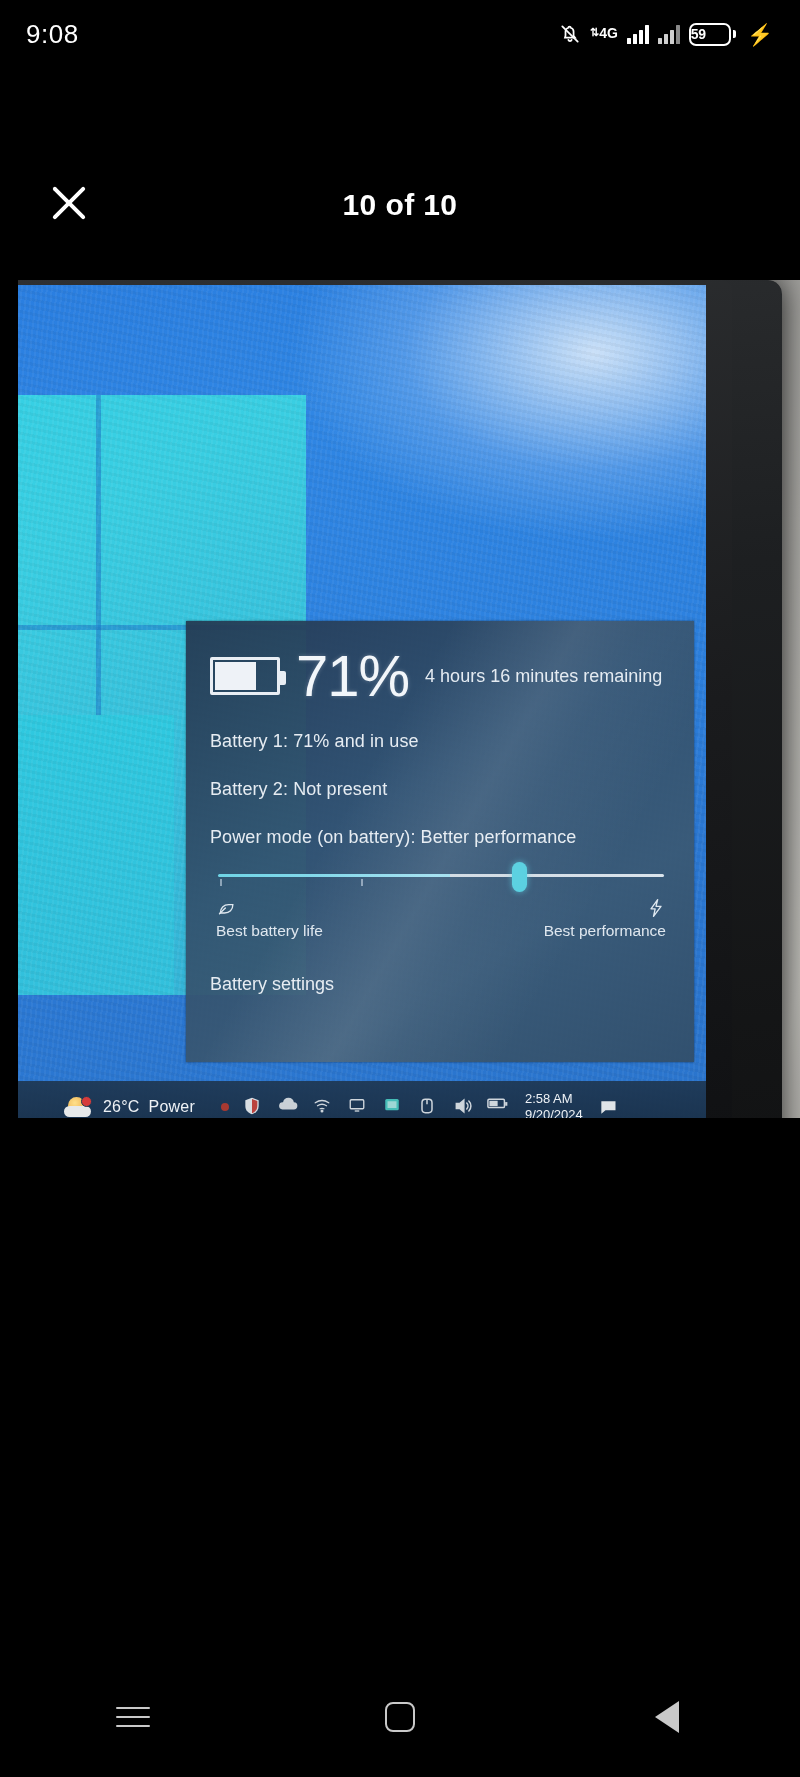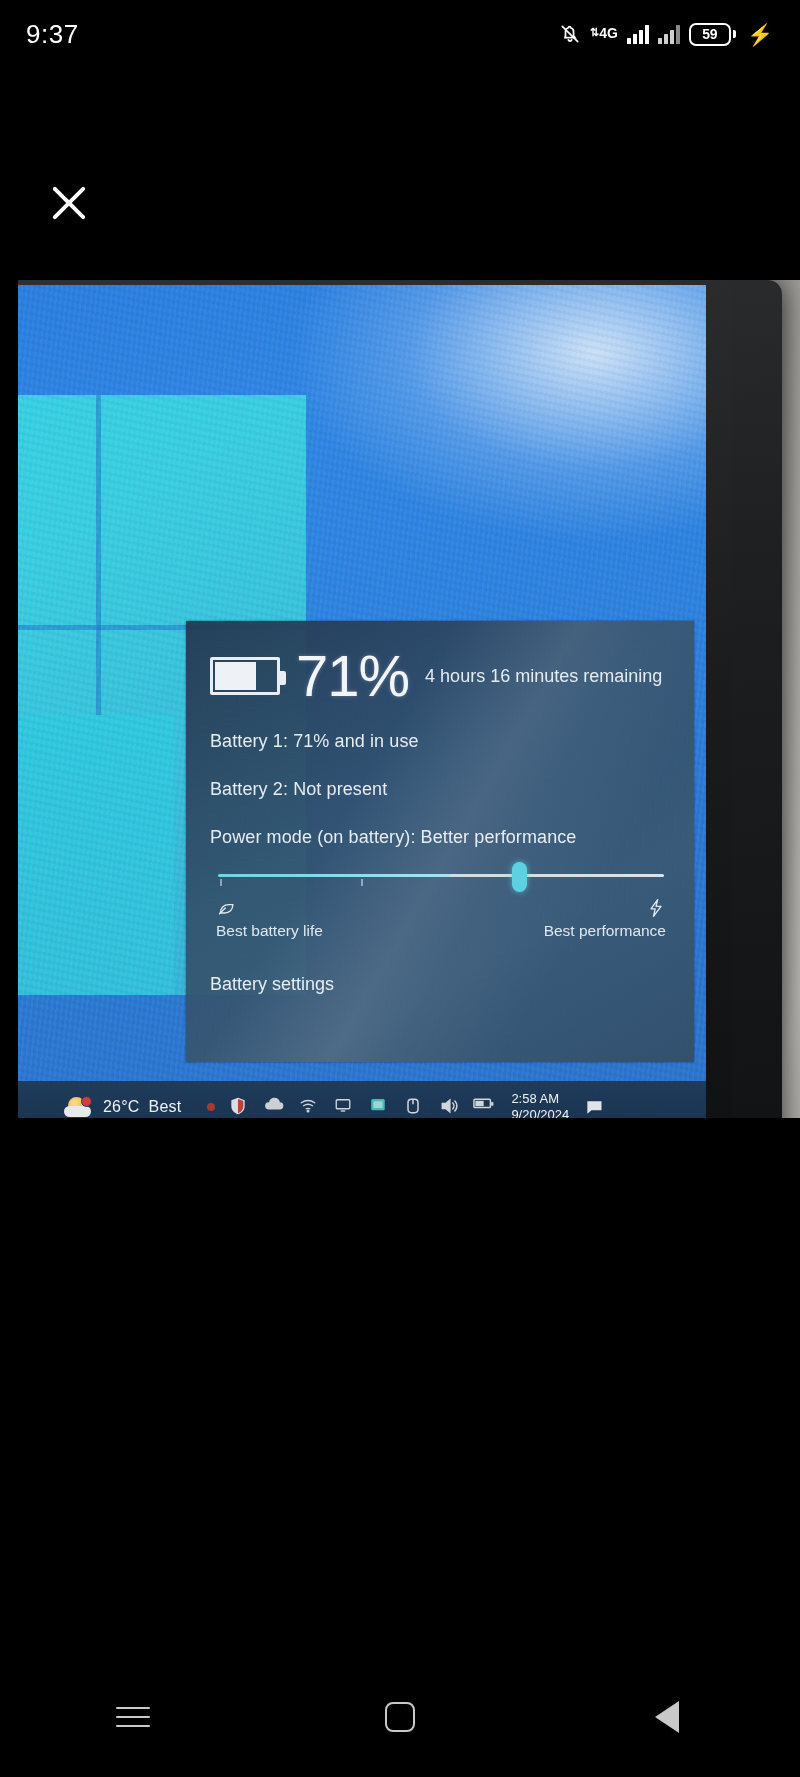--- a/index.html
+++ b/index.html
@@ -30,21 +30,20 @@
   .bars i.b3{ height:14px; } .bars i.b4{ height:19px; }
   .bars.dim i{ background:#cfcfcf; }
   .bars.dim i.b4{ background:#8a8a8a; }
 
   .battery-chip{
     display:flex; align-items:center; gap:2px;
   }
   .batt-body{
     border:2px solid #fff; border-radius:7px;
     width:42px; height:23px; display:flex; align-items:center;
-    justify-content:center;
   }
   .batt-num{ font-size:14px; font-weight:700; letter-spacing:-.3px; }
   .batt-tip{ width:3px; height:8px; background:#fff; border-radius:0 2px 2px 0;}
   .bolt{ font-size:21px; line-height:1; margin-left:3px; }
 
   
   .viewer-header{
     position:absolute; top:68px; left:0; width:800px; height:212px;
   }
   .close-btn{
@@ -258,21 +257,21 @@
   .nav-home{ width:30px; height:30px; border:2px solid #c9c9c9; border-radius:8px;}
   .nav-back{
     width:0; height:0; border-top:16px solid transparent;
     border-bottom:16px solid transparent; border-right:24px solid #c9c9c9;
   }
 </style>
 </head>
 <body>
 
 <div class="statusbar">
-  <div class="clock">9:37</div>
+  <div class="clock">9:08</div>
   <div class="sb-right">
 
     <span class="icon-bell-off">
       <svg width="22" height="24" viewBox="0 0 24 24" fill="none" stroke="#fff" stroke-width="1.9" stroke-linecap="round">
         <path d="M6.5 16h11l-1.6-2.2V9.4a4.4 4.4 0 0 0-3.1-4.2 1.3 1.3 0 0 0-2.6 0 4.4 4.4 0 0 0-3.1 4.2v4.4z"></path>
         <path d="M10.2 18.4a1.9 1.9 0 0 0 3.6 0"></path>
         <path d="M3.6 3.6l16.8 16.8"></path>
       </svg>
     </span>
 
@@ -299,20 +298,21 @@
         <span class="batt-num">59</span>
       </span>
       <span class="batt-tip"></span>
     </span>
     <span class="bolt">⚡</span>
   </div>
 </div>
 
 <div class="viewer-header">
   <div class="close-btn" title="Close"></div>
+  <div class="counter">10 of 10</div>
 </div>
 
 <div class="photo">
 
   <div class="wall"></div>
   <div class="cloth"></div>
 
   <div class="laptop">
 
     <div class="bezel">
@@ -373,21 +373,21 @@
         <div class="fly-glare"></div>
 
         <div class="taskbar">
           <div class="weather">
             <span class="weather-ico">
               <span class="sun"></span>
                 <span class="cld"></span>
                 <span class="dot"></span>
             </span>
             <span class="weather-txt">26°C</span>
-            <span class="weather-txt">Best</span>
+            <span class="weather-txt">Power</span>
           </div>
 
           <div class="tray">
             <span class="red-dot"></span>
             <span class="tic">
               <svg width="20" height="20" viewBox="0 0 24 24">
                   <path d="M12 2l8 3v7c0 5-3.5 8.5-8 10-4.5-1.5-8-5-8-10V5l8-3z" fill="#e9edf0"></path>
                   <path d="M12 3.6v17.2c3.6-1.4 6.4-4.4 6.4-8.8V6.1L12 3.6z" fill="#c8433c"></path>
                 </svg>
             </span>

